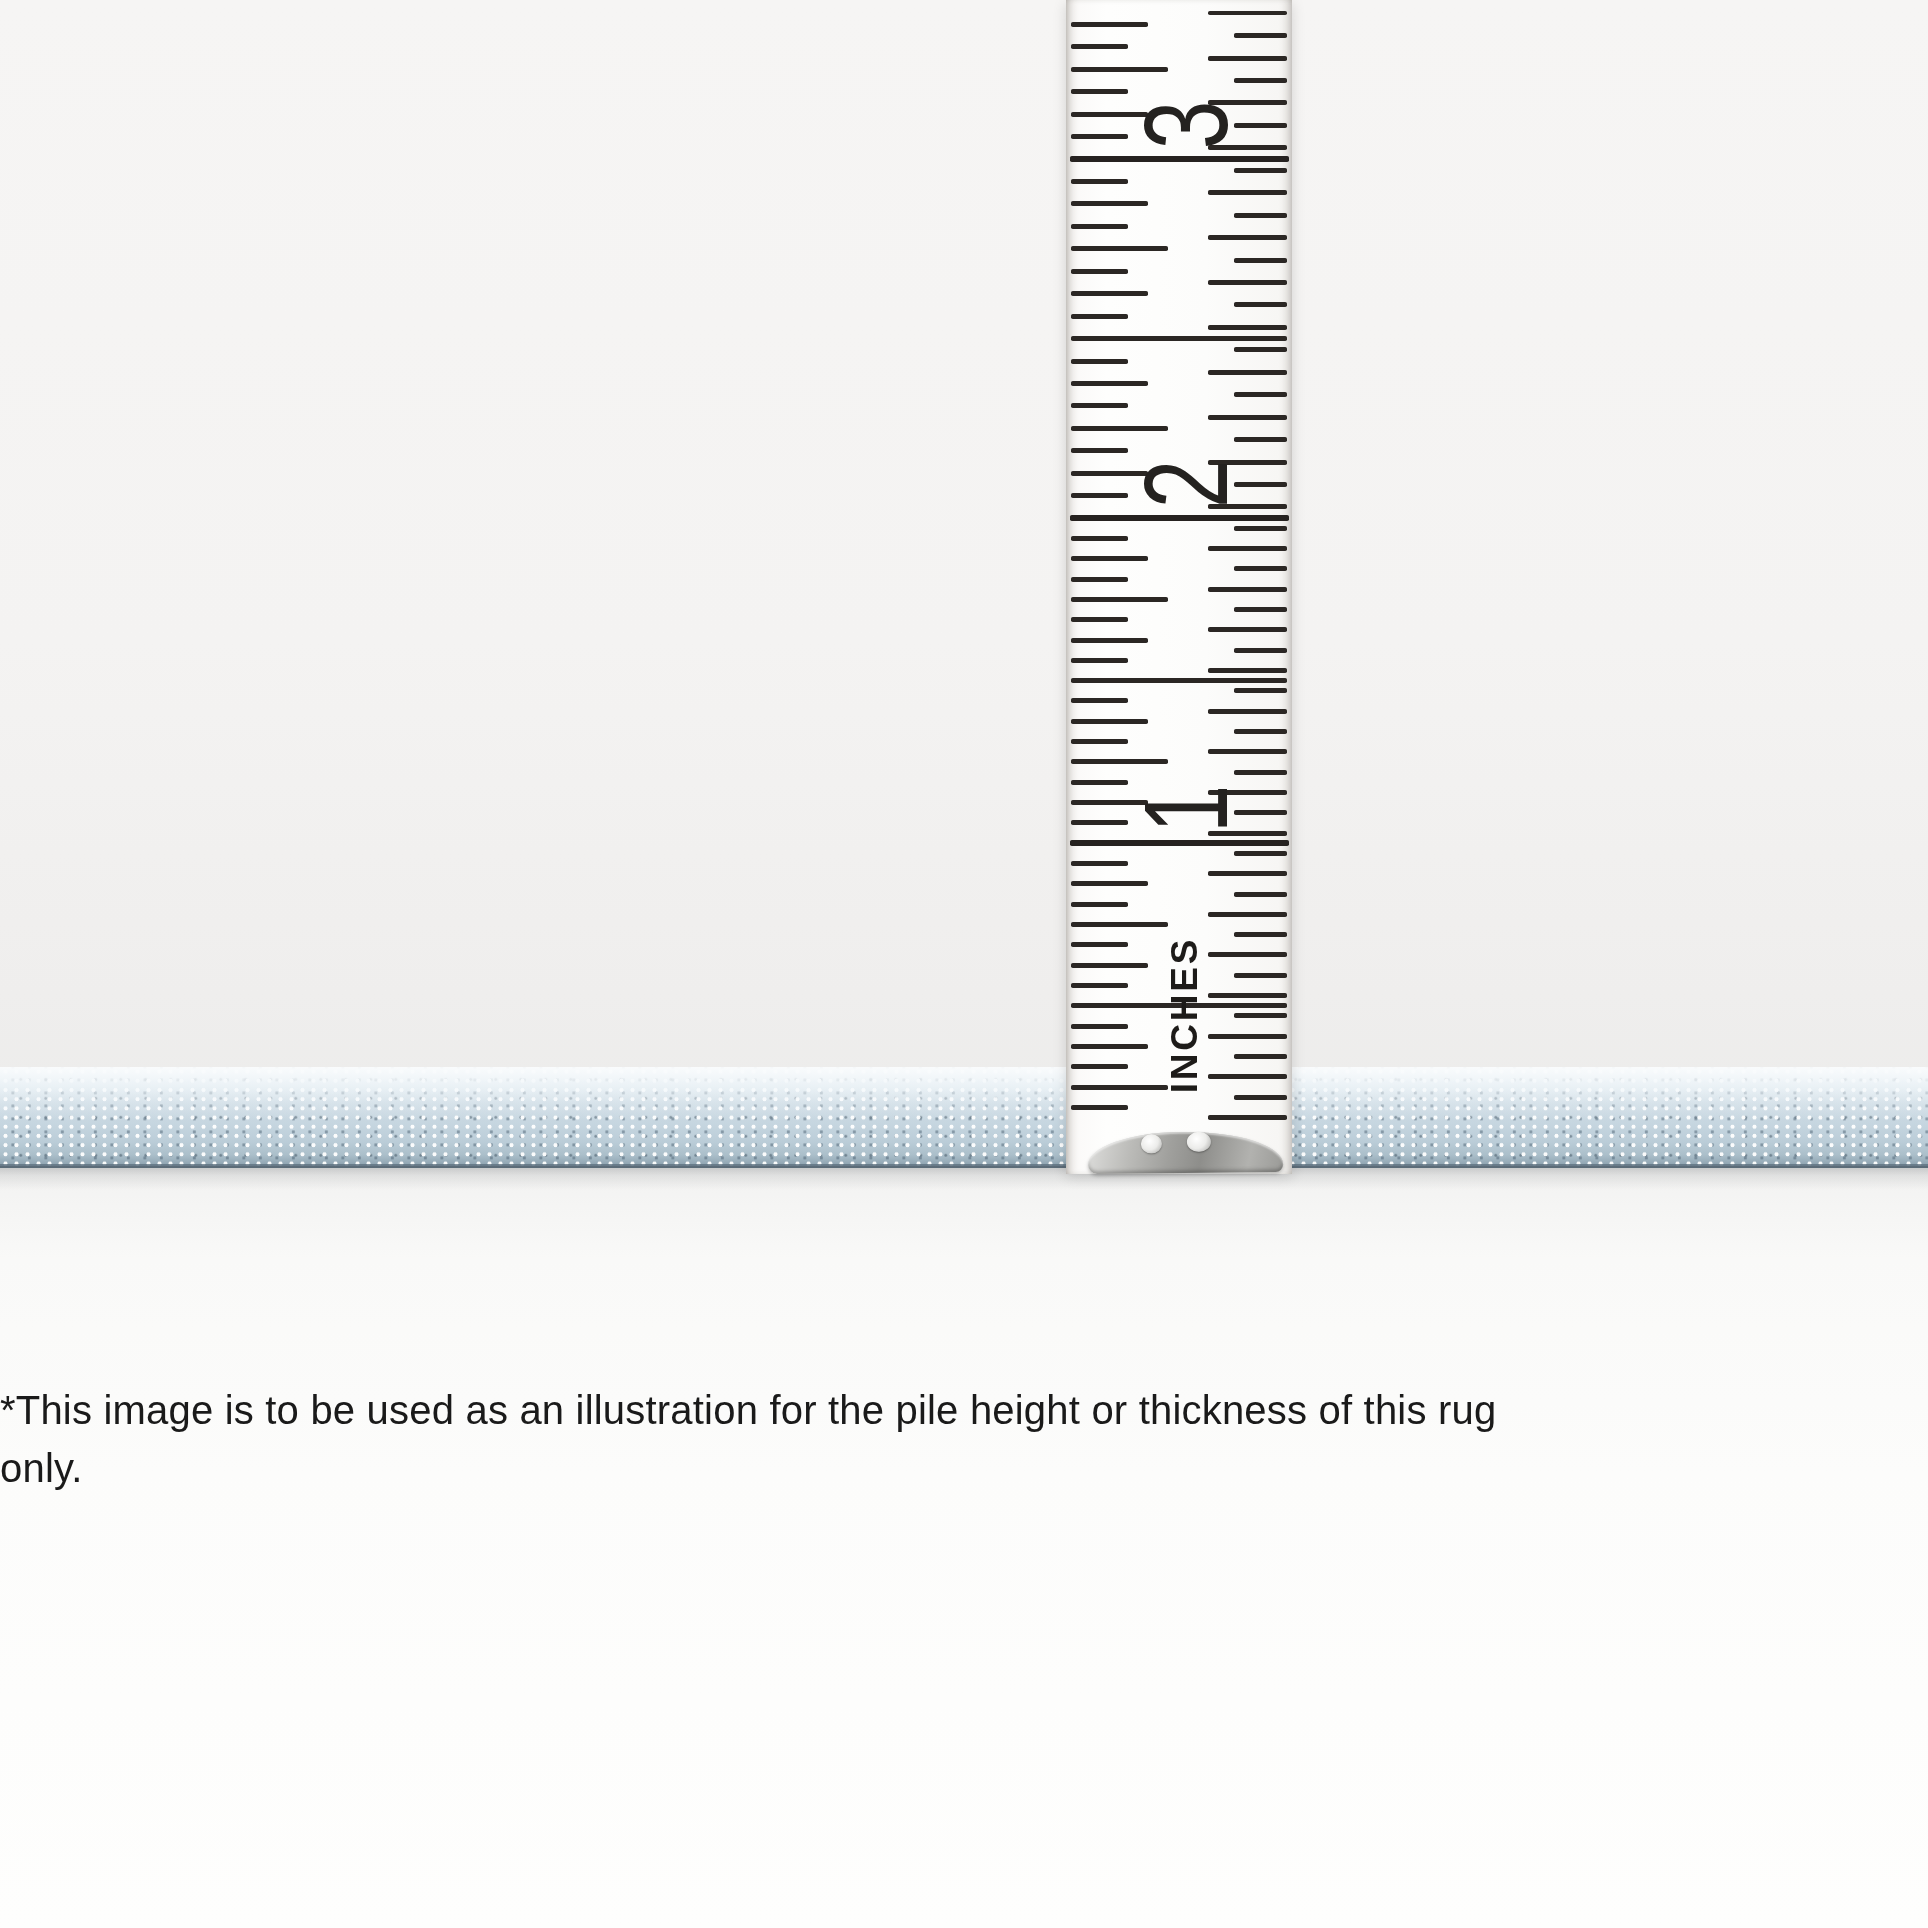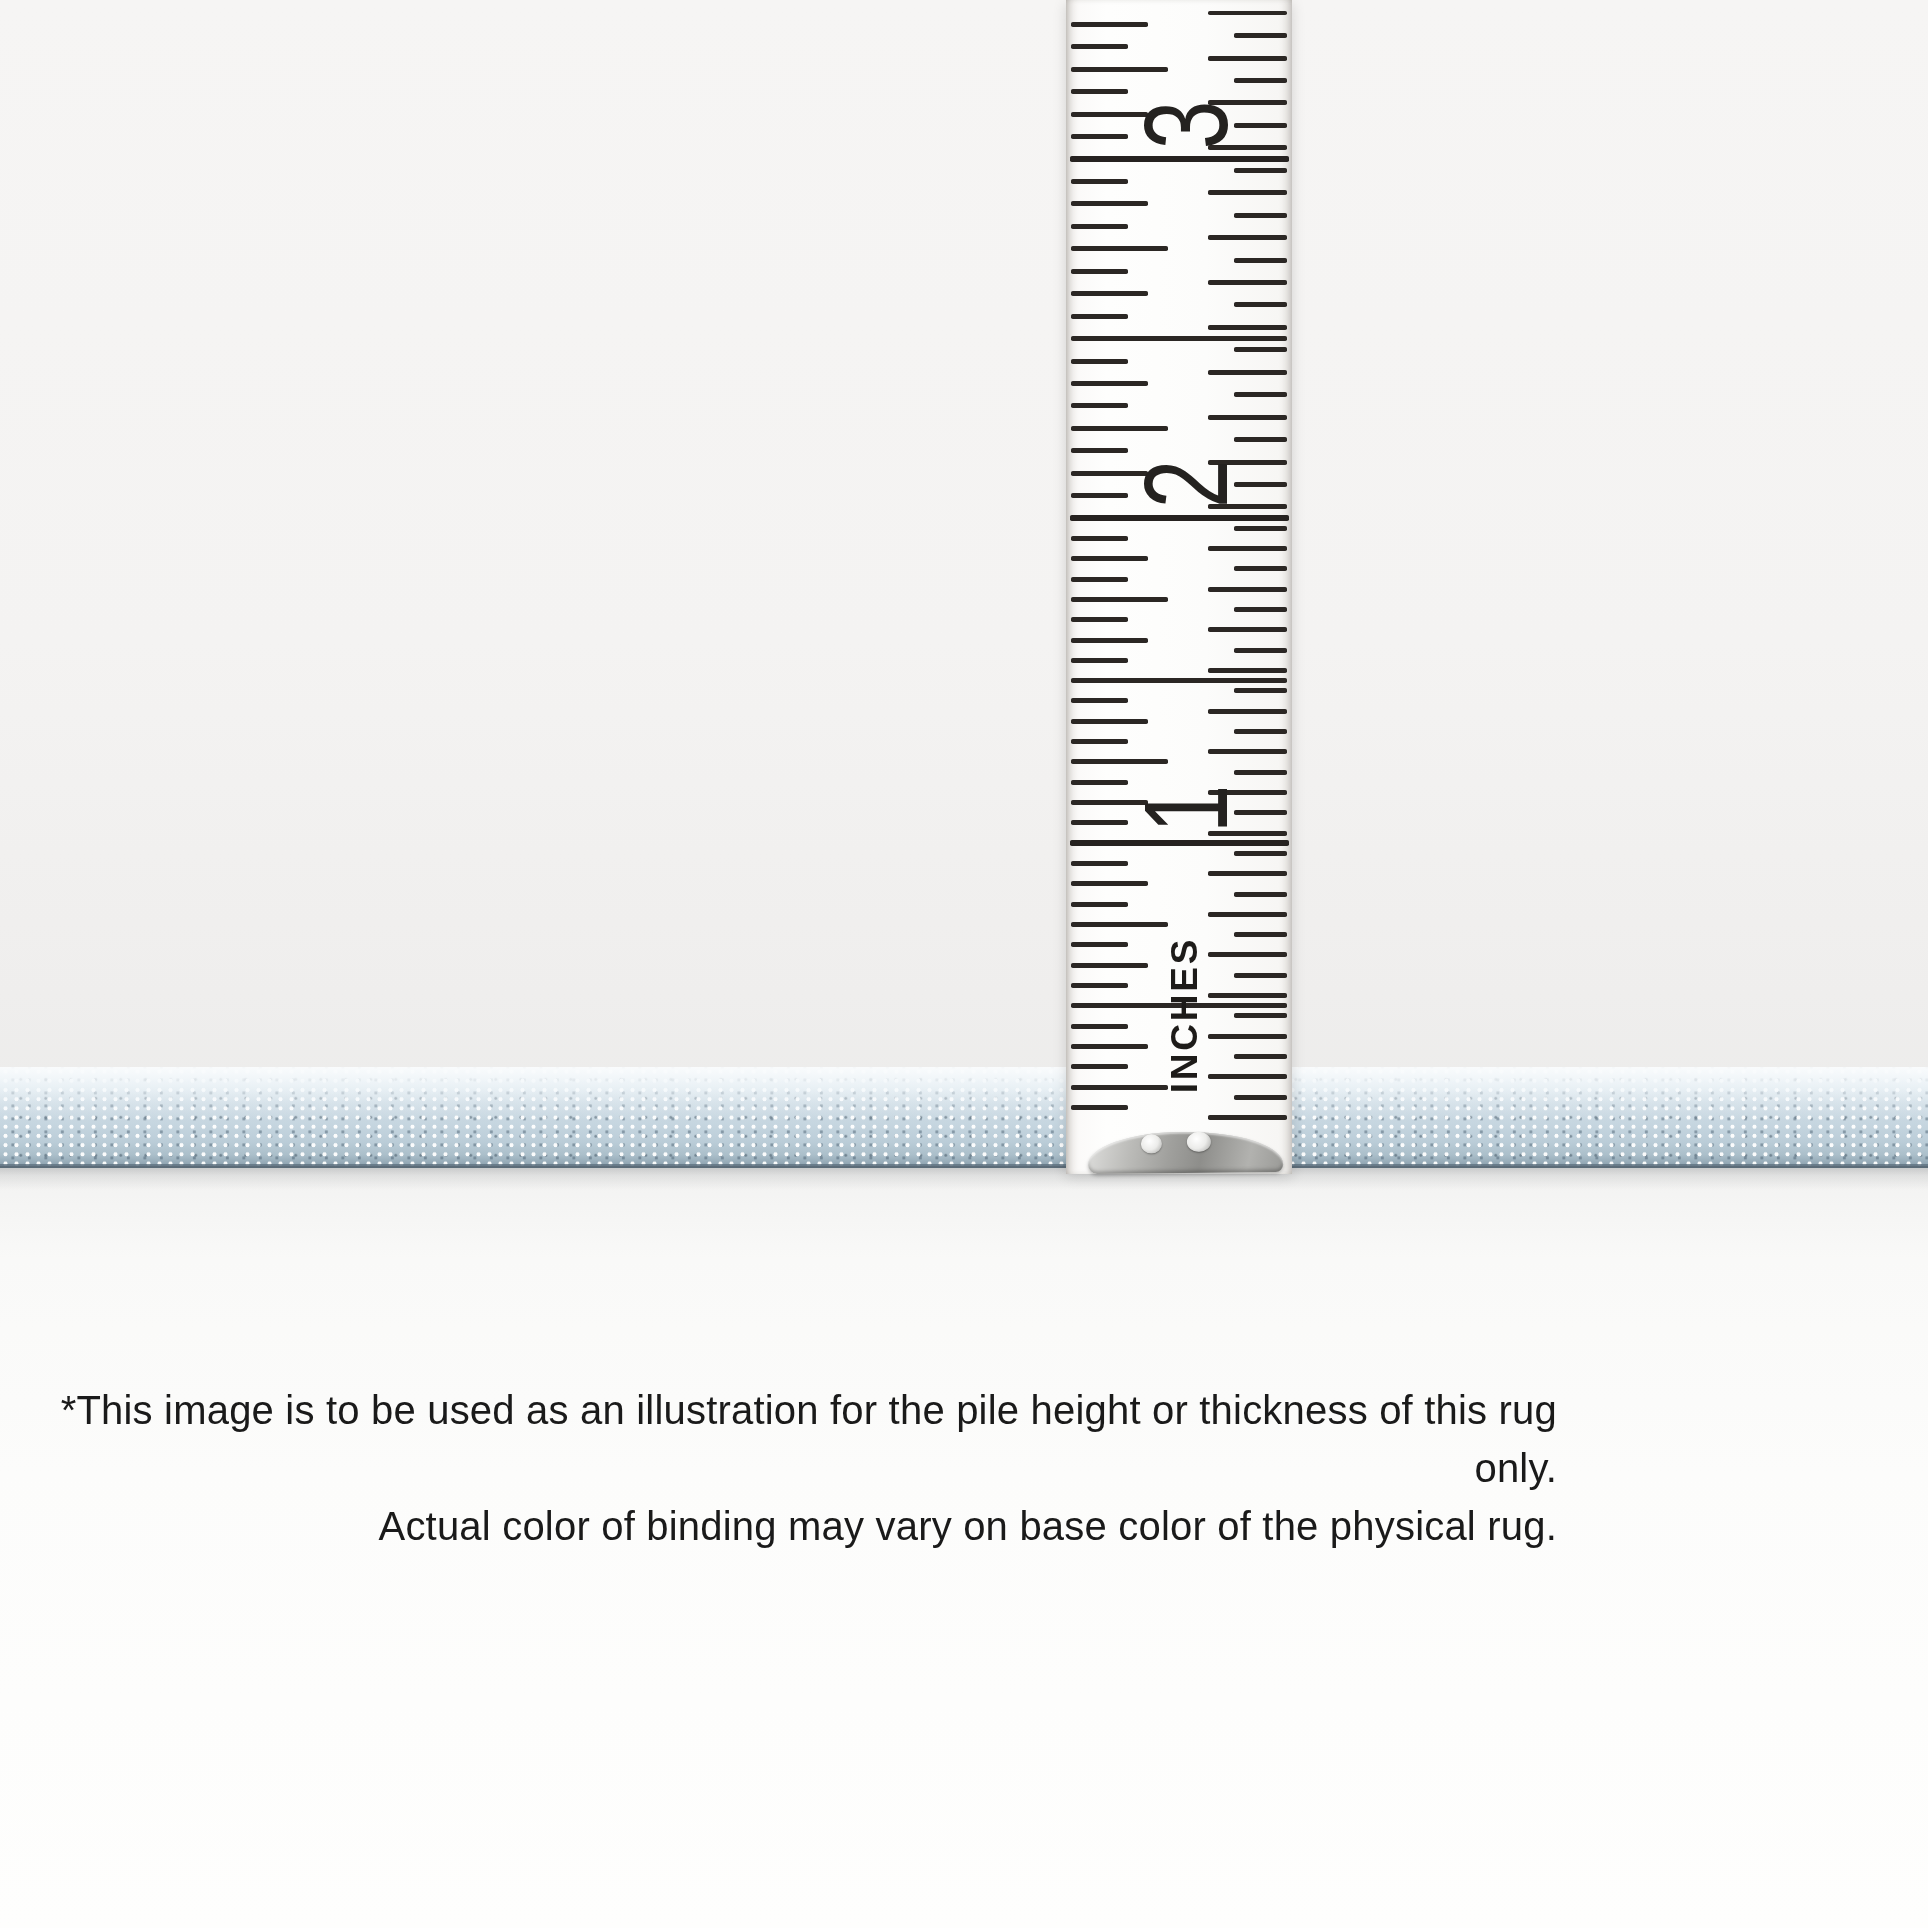--- a/index.html
+++ b/index.html
@@ -52,21 +52,21 @@
         border-radius:58% 62% 9.2px 11px / 96% 100% 9.2px 11px;
         box-shadow:inset 0 1.8px 1.8px rgba(255,255,255,.55), inset 0 -2.8px 3.7px rgba(0,0,0,.25), 0 1.8px 3.7px rgba(0,0,0,.25);
         transform:rotate(-.6deg);}
   .rivet{position:absolute;border-radius:50%;
          background:radial-gradient(circle at 40% 35%, #ffffff 0%, #ececea 50%, #c2c2c0 78%, #9a9a98 100%);
          box-shadow:0 0.9px 1.8px rgba(0,0,0,.35);}
   .rivet.r1{left:53px;top:1.8px;width:21px;height:19px;}
   .rivet.r2{left:99px;top:0px;width:24px;height:20px;}
 
   
-  .caption{position:absolute;left:0;top:1381px;width:1557px;text-align:right;
+  .caption{position:absolute;left:0;top:1381px;width:1557px;text-align:left;
            color:#1a1a1a;font-size:40px;line-height:58px;font-weight:500;letter-spacing:0.2px;}
 </style>
 </head>
 <body>
 
 <div class="stage">
 
   <div class="wall"></div>
   <div class="floor"></div>
 
@@ -202,17 +202,16 @@
       <span>INCHES</span>
     </div>
     <div class="clip">
       <div class="rivet r1"></div>
       <div class="rivet r2"></div>
     </div>
   </div>
 
   <div class="caption">
     <div>*This image is to be used as an illustration for the pile height or thickness of this rug only.</div>
-    <div>Actual color of binding may vary on base color of the physical rug.</div>
   </div>
 
 </div>
 
 
 </body></html>

